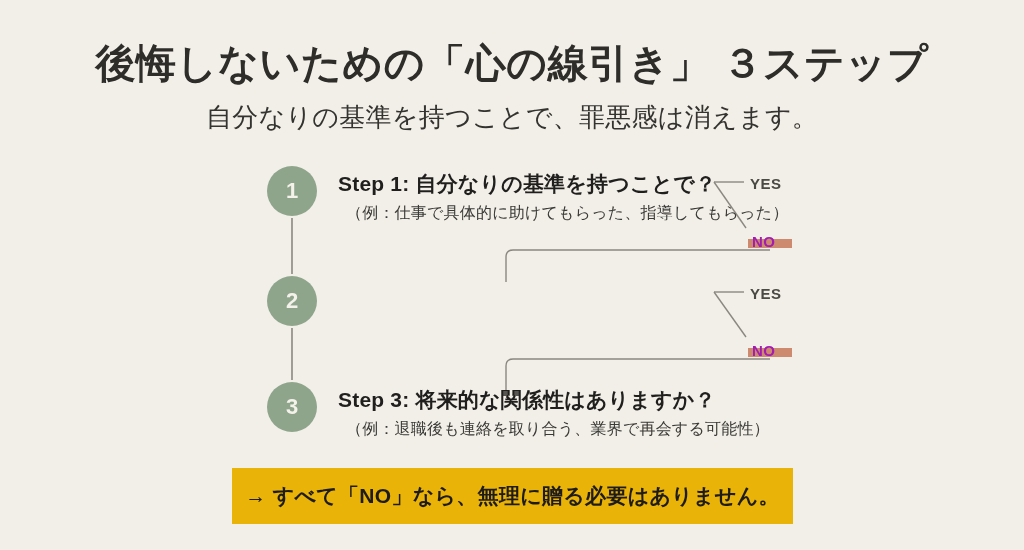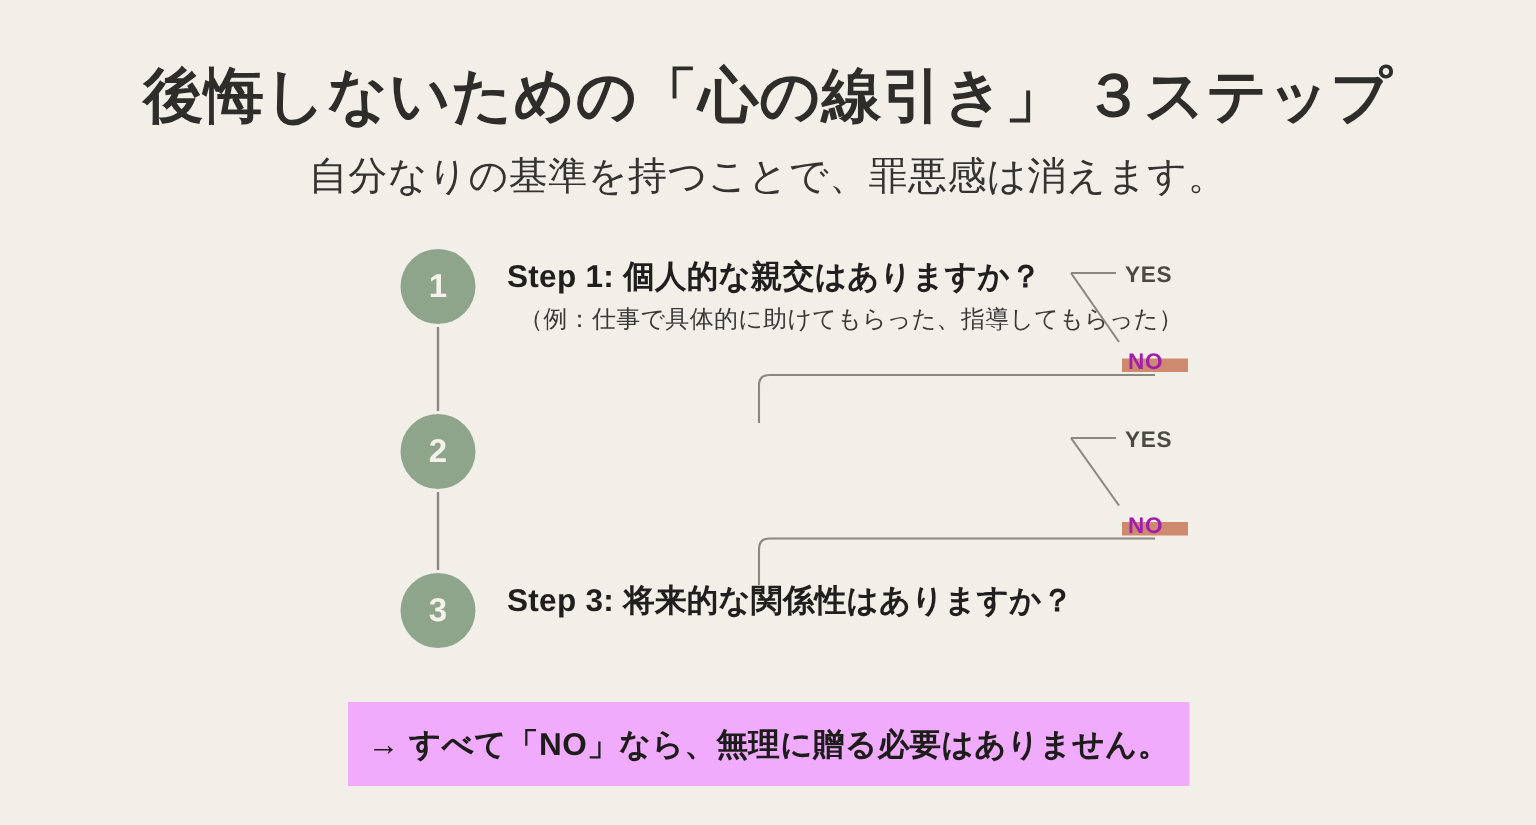--- a/index.html
+++ b/index.html
@@ -128,21 +128,21 @@
   .no-2  { left: 752px; top: 330px; }
   .no-bar-2 { left: 748px; top: 348px; }
 
   
   .conclusion {
     position: absolute;
     left: 232px;
     top: 468px;
     width: 561px;
     height: 56px;
-    background: #f0abfc;
+    background: #eab308;
     display: flex;
     align-items: center;
     justify-content: center;
   }
   .conclusion-text {
     font-size: 21px;
     font-weight: 700;
     color: #1d1c1a;
     white-space: nowrap;
     letter-spacing: 0.3px;
@@ -172,38 +172,39 @@
 
     <line x1="714" y1="292" x2="746" y2="337" stroke="#8a8880" stroke-width="1.4"></line>
 
     <path d="M 770 359 L 513 359 Q 506 359 506 366 L 506 390" fill="none" stroke="#8a8880" stroke-width="1.4"></path>
   </svg>
 
   <div class="step-circle circle-1">
     <span>1</span>
   </div>
   <div class="step-block block-1">
-    <div class="step-heading">Step 1: 個人的な親交はありますか？</div>
+    <div class="step-heading">Step 1: 自分なりの基準を持つことで？</div>
     <div class="step-example">（例：仕事で具体的に助けてもらった、指導してもらった）</div>
   </div>
   <div class="branch-label yes-1">YES</div>
   <div class="no-underline no-bar-1"></div>
   <div class="branch-label no-label no-1">NO</div>
 
   <div class="step-circle circle-2">
     <span>2</span>
   </div>
   <div class="branch-label yes-2">YES</div>
   <div class="no-underline no-bar-2"></div>
   <div class="branch-label no-label no-2">NO</div>
 
   <div class="step-circle circle-3">
     <span>3</span>
   </div>
   <div class="step-block block-3">
     <div class="step-heading">Step 3: 将来的な関係性はありますか？</div>
+    <div class="step-example">（例：退職後も連絡を取り合う、業界で再会する可能性）</div>
   </div>
 
   <div class="conclusion">
     <span class="conclusion-text">→ すべて「NO」なら、無理に贈る必要はありません。</span>
   </div>
 
 </div>
 
 </body></html>

